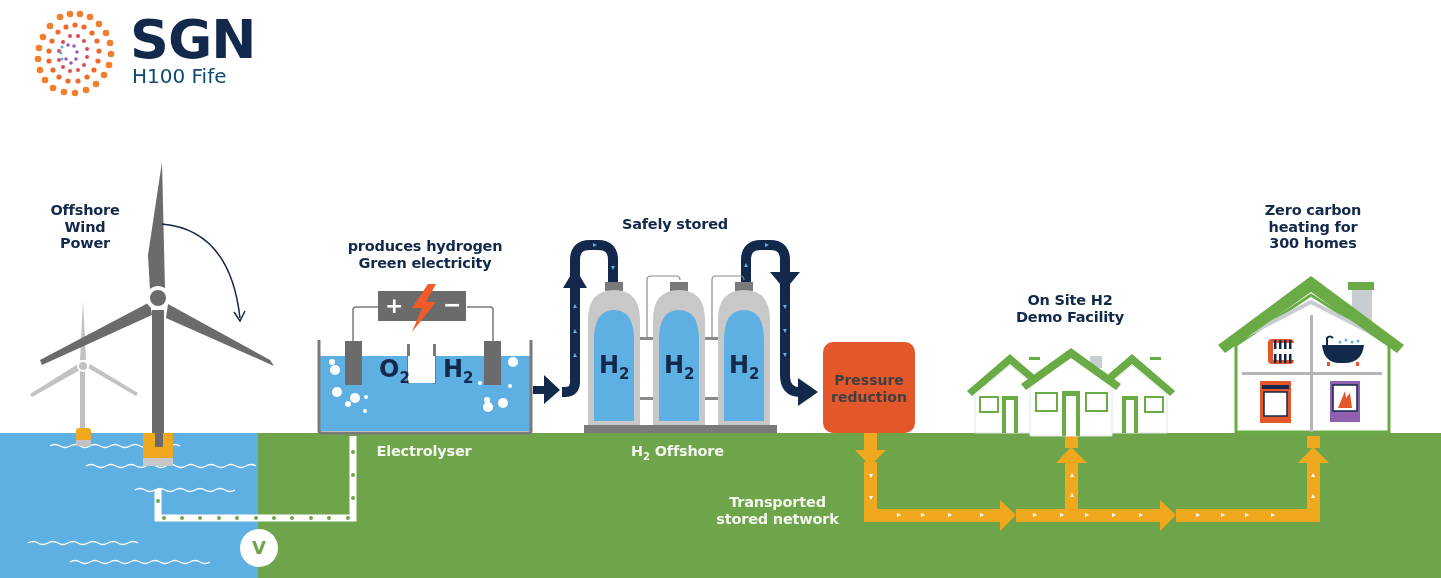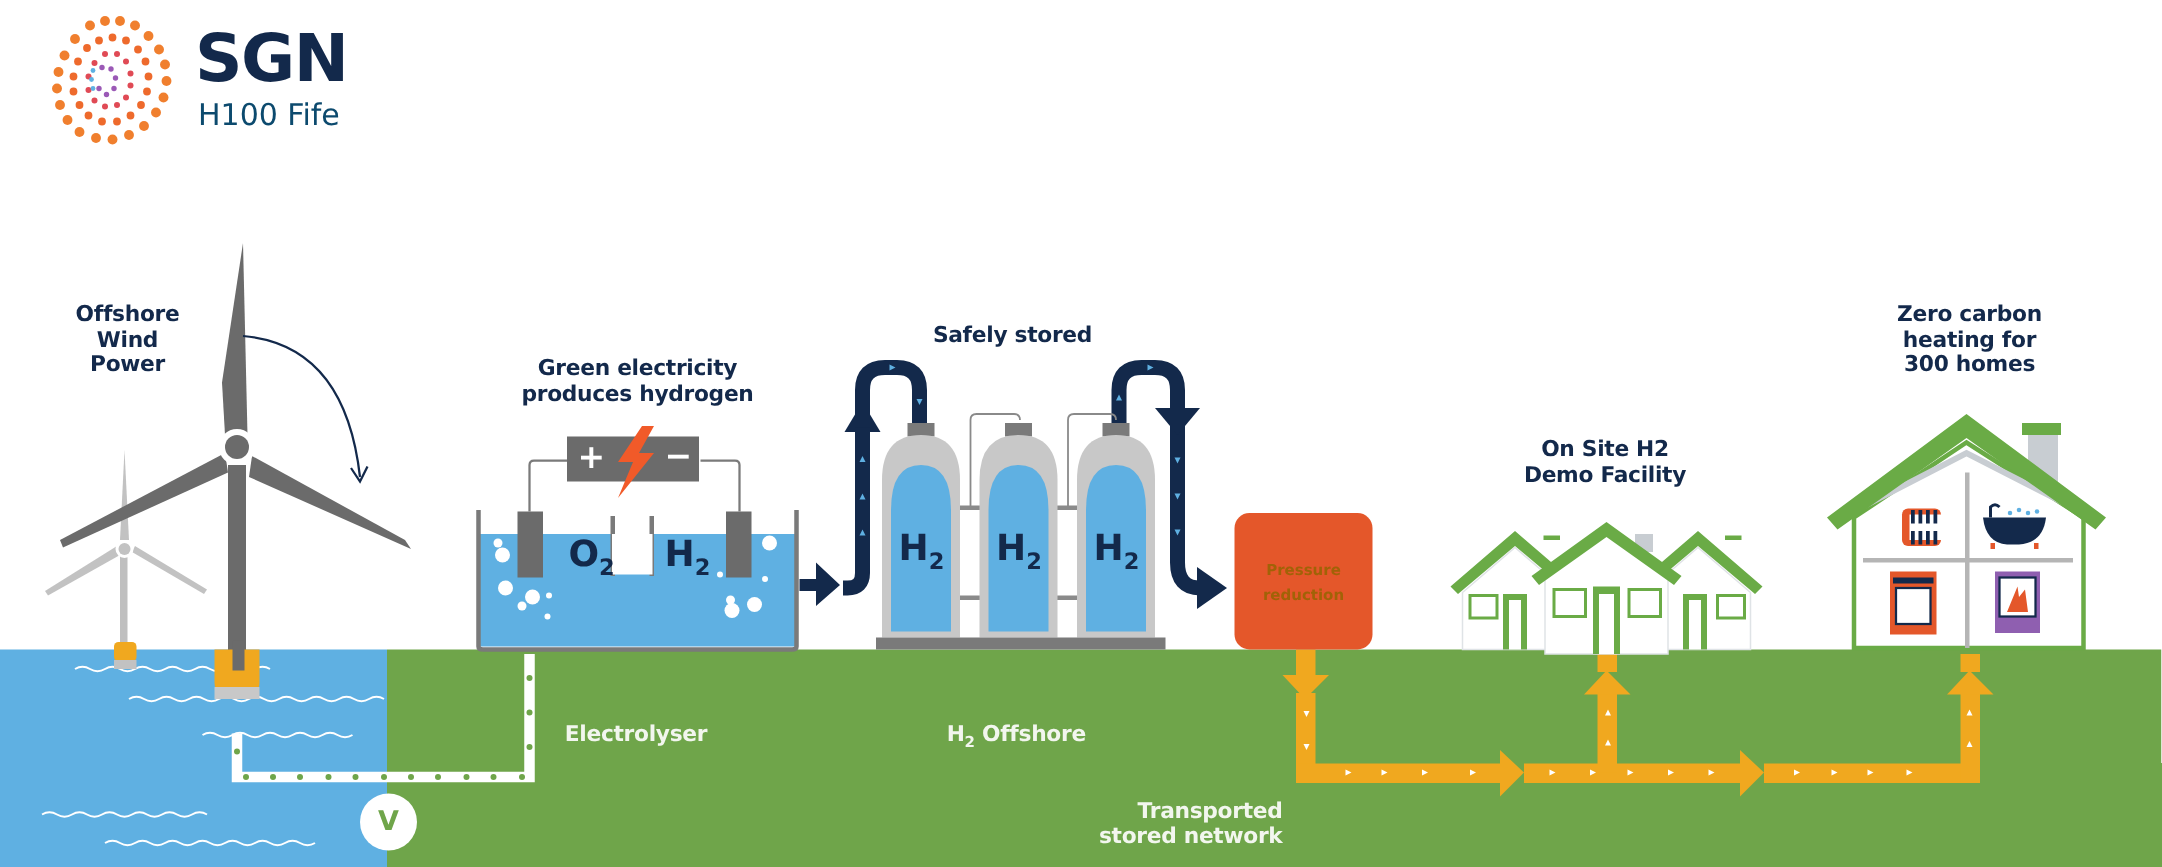--- a/index.html
+++ b/index.html
@@ -1,26 +1,26 @@
 <!DOCTYPE html>
 <html><head>
 <meta charset="utf-8">
 <style>
   html, body { margin:0; padding:0; background:#ffffff; }
   body { width:1441px; height:578px; position:relative; overflow:hidden; font-family:"Liberation Sans", sans-serif; }
   .lbl { position:absolute; font-family:"DejaVu Sans", sans-serif; font-weight:bold; color:#13294b; text-align:center; font-size:14.5px; line-height:16.5px; letter-spacing:-0.2px; }
-  .lbl.white { color:#f2f6ee;margin-top:39px; }
-  .lbl.right { text-align:right; }
+  .lbl.white { color:#f2f6ee; }
+  .lbl.right { text-align:center; }
   #scene { position:absolute; left:0; top:0; }
-  .logo-sgn { position:absolute; left:130px; top:16px; font-family:"DejaVu Sans", sans-serif; font-weight:bold; font-size:44px; color:#13294b; letter-spacing:-1px; line-height:48px; }
+  .logo-sgn { position:absolute; left:130px; top:16px; font-family:"DejaVu Sans", sans-serif; font-weight:bold; font-size:54px; color:#13294b; letter-spacing:-1px; line-height:48px; }
   .logo-sub { position:absolute; left:132px; top:64px; font-family:"DejaVu Sans", sans-serif; font-size:20px; color:#0c4a6e; line-height:24px; }
   .tank-text { position:absolute; font-family:"DejaVu Sans", sans-serif; font-weight:bold; color:#13294b; font-size:24px; line-height:26px; }
   .tank-text sub { font-size:15px; vertical-align:-6px; }
   .pr-box { position:absolute; left:823px; top:342px; width:92px; height:91px; background:#e4572a; border-radius:10px; }
-  .pr-text { position:absolute; left:823px; top:372px; width:92px; font-family:"DejaVu Sans", sans-serif; font-weight:bold; color:#a16207; font-size:10px; line-height:17px; text-align:center; }
+  .pr-text { position:absolute; left:823px; top:372px; width:92px; font-family:"DejaVu Sans", sans-serif; font-weight:bold; color:#404040; font-size:14px; line-height:17px; text-align:center; }
   .valve { position:absolute; left:240px; top:529px; width:38px; height:38px; border-radius:50%; background:#fff; color:#6fa54a; font-family:"DejaVu Sans", sans-serif; font-weight:bold; font-size:18px; line-height:38px; text-align:center; }
   .batt-sign { position:absolute; font-family:"DejaVu Sans", sans-serif; font-weight:bold; color:#ffffff; font-size:22px; line-height:22px; }
 </style>
 </head>
 <body>
 
 <svg id="scene" width="1441" height="578" viewBox="0 0 1441 578">
 
   <rect x="0" y="433" width="258" height="145" fill="#5fb0e2"></rect>
   <rect x="258" y="433" width="1183" height="145" fill="#6fa54a"></rect>
@@ -350,22 +350,22 @@
 <div class="logo-sgn">SGN</div>
 <div class="logo-sub">H100 Fife</div>
 
 <div class="lbl" style="left:30px; top:202px; width:110px;">
   <div>Offshore</div>
   <div>Wind</div>
   <div>Power</div>
 </div>
 
 <div class="lbl" style="left:320px; top:238px; width:210px;">
+  <div>produces hydrogen</div>
   <div>Green electricity</div>
-  <div>produces hydrogen</div>
 </div>
 
 <div class="lbl" style="left:600px; top:216px; width:150px;">Safely stored</div>
 
 <div class="lbl" style="left:1243px; top:202px; width:140px;">
   <div>Zero carbon</div>
   <div>heating for</div>
   <div>300 homes</div>
 </div>
 

